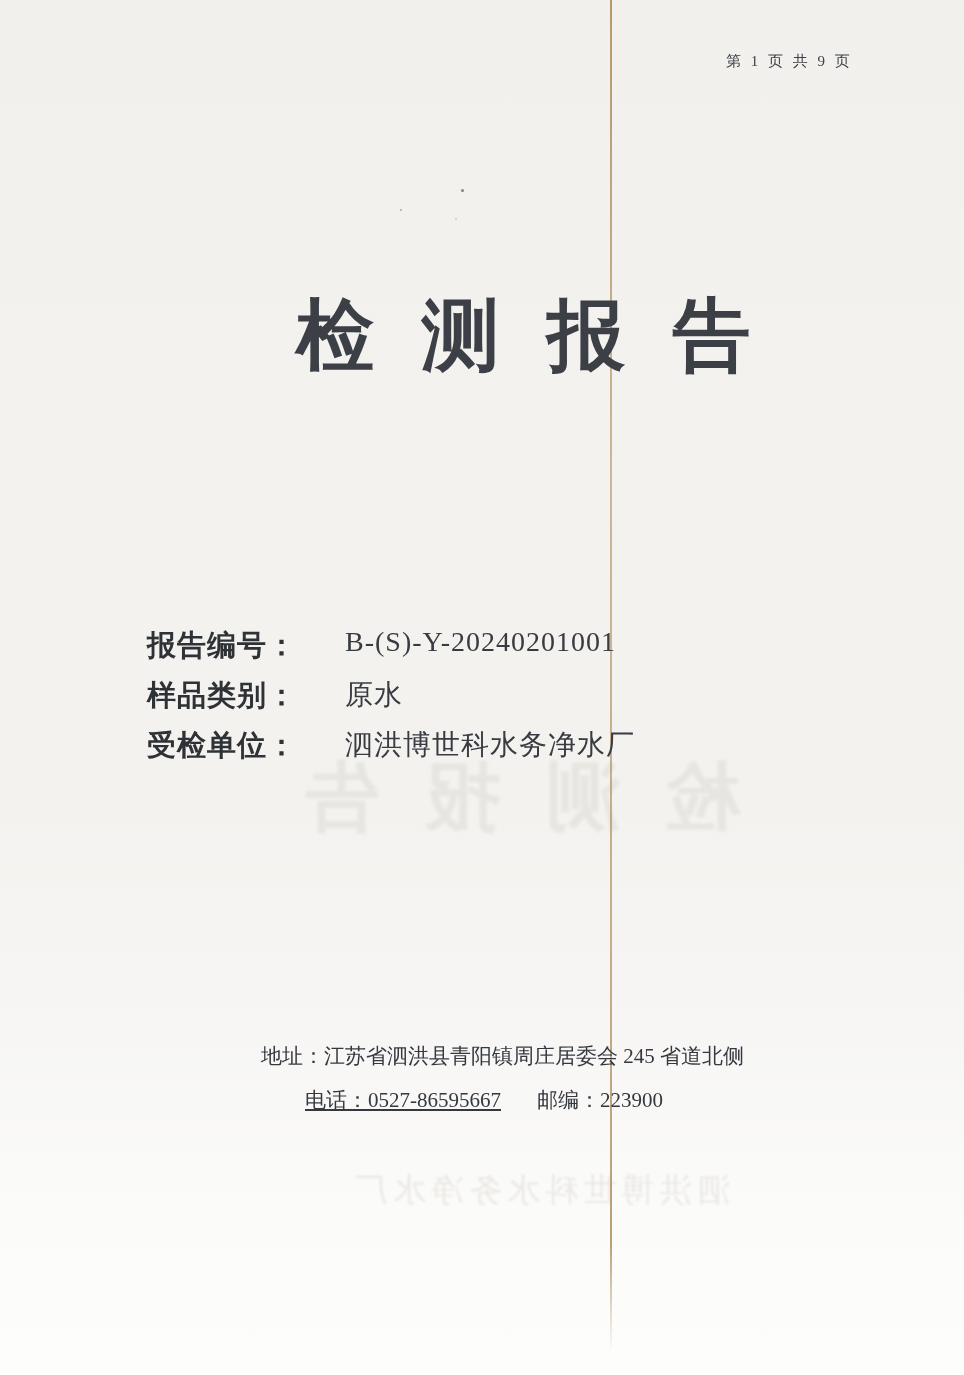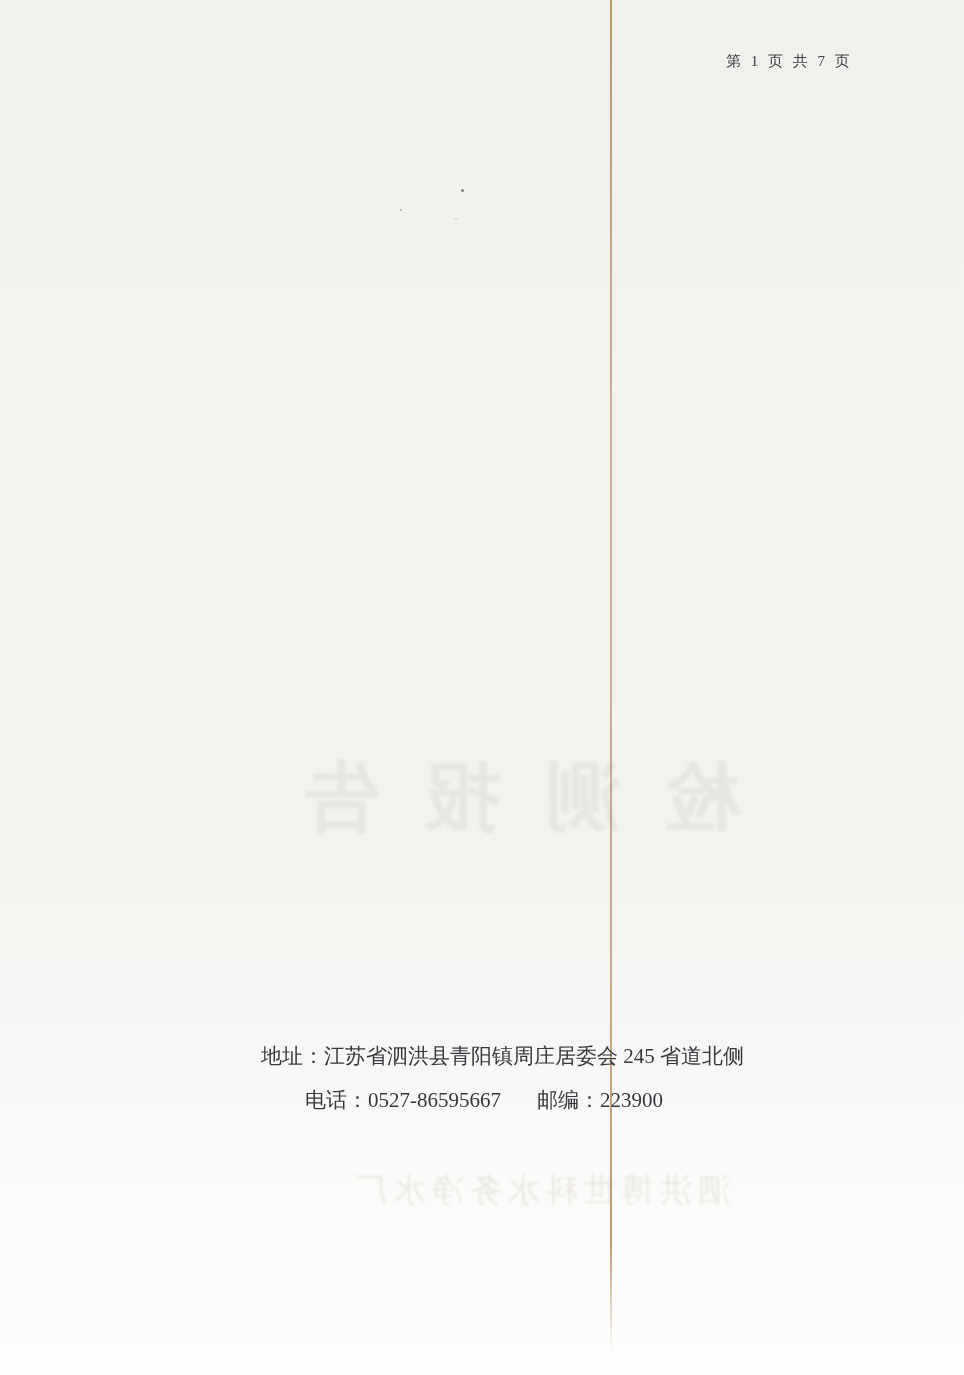--- a/index.html
+++ b/index.html
@@ -72,43 +72,58 @@
   }
 
   .address-line {
     position:absolute; top:1030px; left:261px;
     font-size:21px; color:#35383e; white-space:nowrap;margin-top:12px;
   }
   .phone-item {
     position:absolute; top:1086px;
     font-size:21px; color:#35383e; white-space:nowrap;
   }
-  .phone-item.phone { left:305px; }
+  .phone-item.phone { left:305px;text-decoration:underline; }
   .phone-item.postcode { left:537px; }
 
   .speck {
     position:absolute; border-radius:50%;
     background:rgba(95,93,90,0.75);
   }
   .speck-1 { left:461px; top:189px; width:3px; height:3px; }
   .speck-2 { left:400px; top:209px; width:2px; height:2px; background:rgba(110,108,104,0.55); }
   .speck-3 { left:455px; top:218px; width:2px; height:2px; background:rgba(150,145,138,0.4); }
 </style>
 </head>
 <body>
 
 <div class="page">
 
   <div class="fold-line"></div>
 
-  <div class="pagination">第 1 页 共 7 页</div>
+  <div class="pagination">第 1 页 共 9 页</div>
 
+  <h1 class="report-title">检 测 报 告</h1>
 
   <div class="wm-center">检 测 报 告</div>
 
+  <div class="fields">
+    <div class="field-row">
+      <span class="field-label">报告编号：</span>
+      <span class="field-value">B-(S)-Y-20240201001</span>
+    </div>
+    <div class="field-row">
+      <span class="field-label">样品类别：</span>
+      <span class="field-value">原水</span>
+    </div>
+    <div class="field-row">
+      <span class="field-label">受检单位：</span>
+      <span class="field-value">泗洪博世科水务净水厂</span>
+    </div>
+  </div>
 
   <div class="address-line">
     <span>地址：</span><span>江苏省泗洪县青阳镇周庄居委会 245 省道北侧</span>
   </div>
 
   <div class="phone-item phone">
     <span>电话：</span><span>0527-86595667</span>
   </div>
   <div class="phone-item postcode">
     <span>邮编：</span><span>223900</span>

